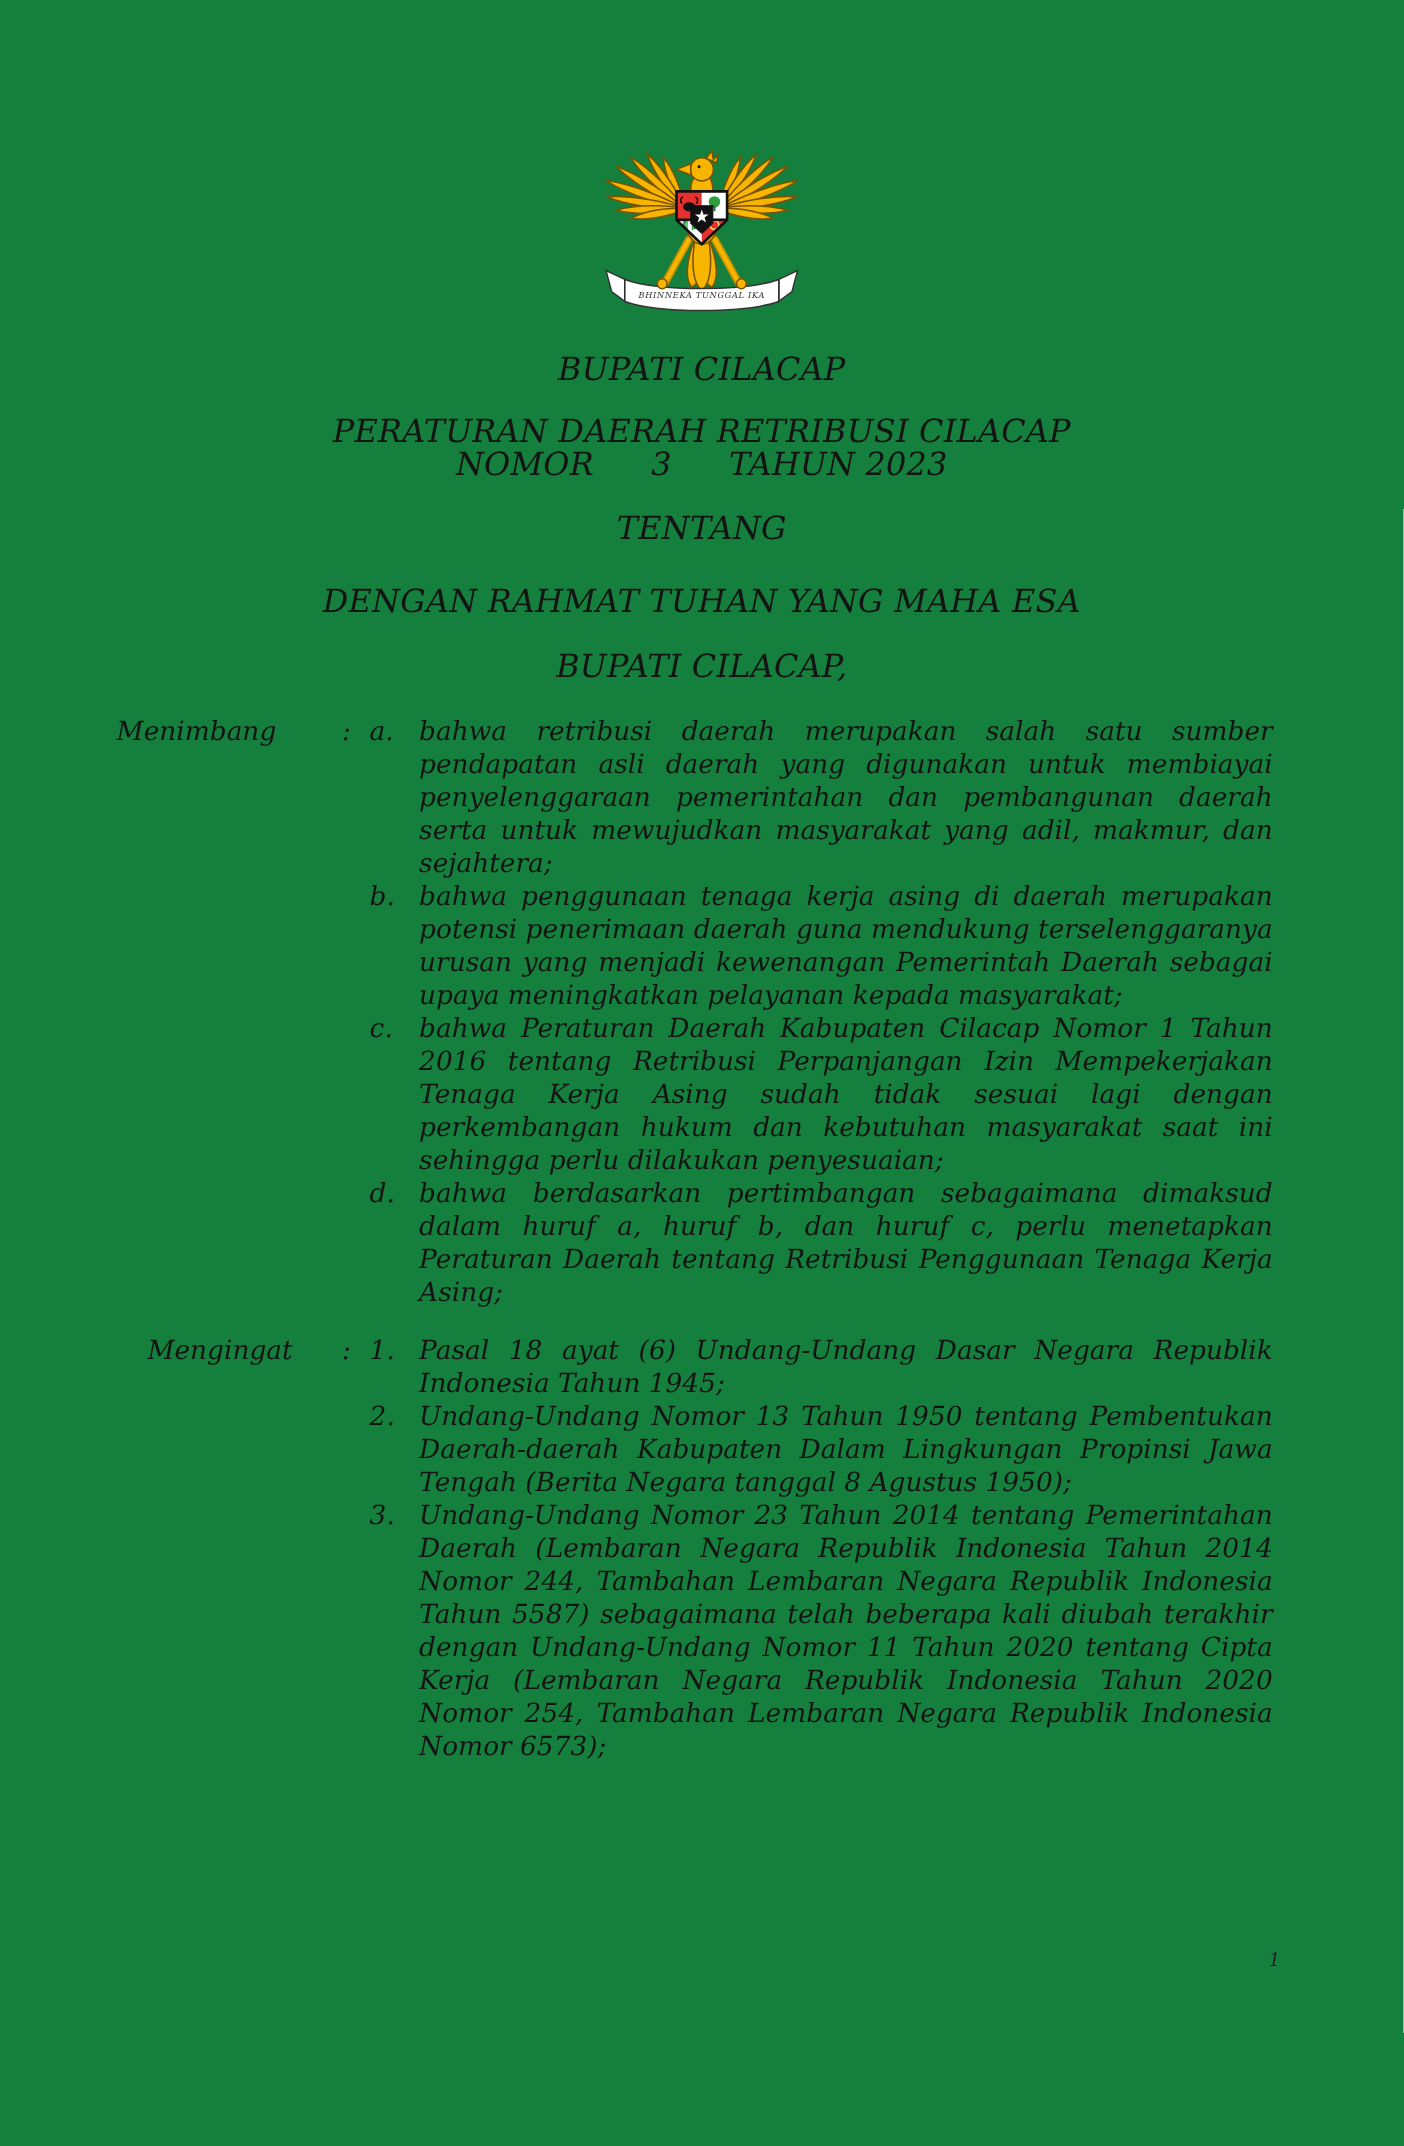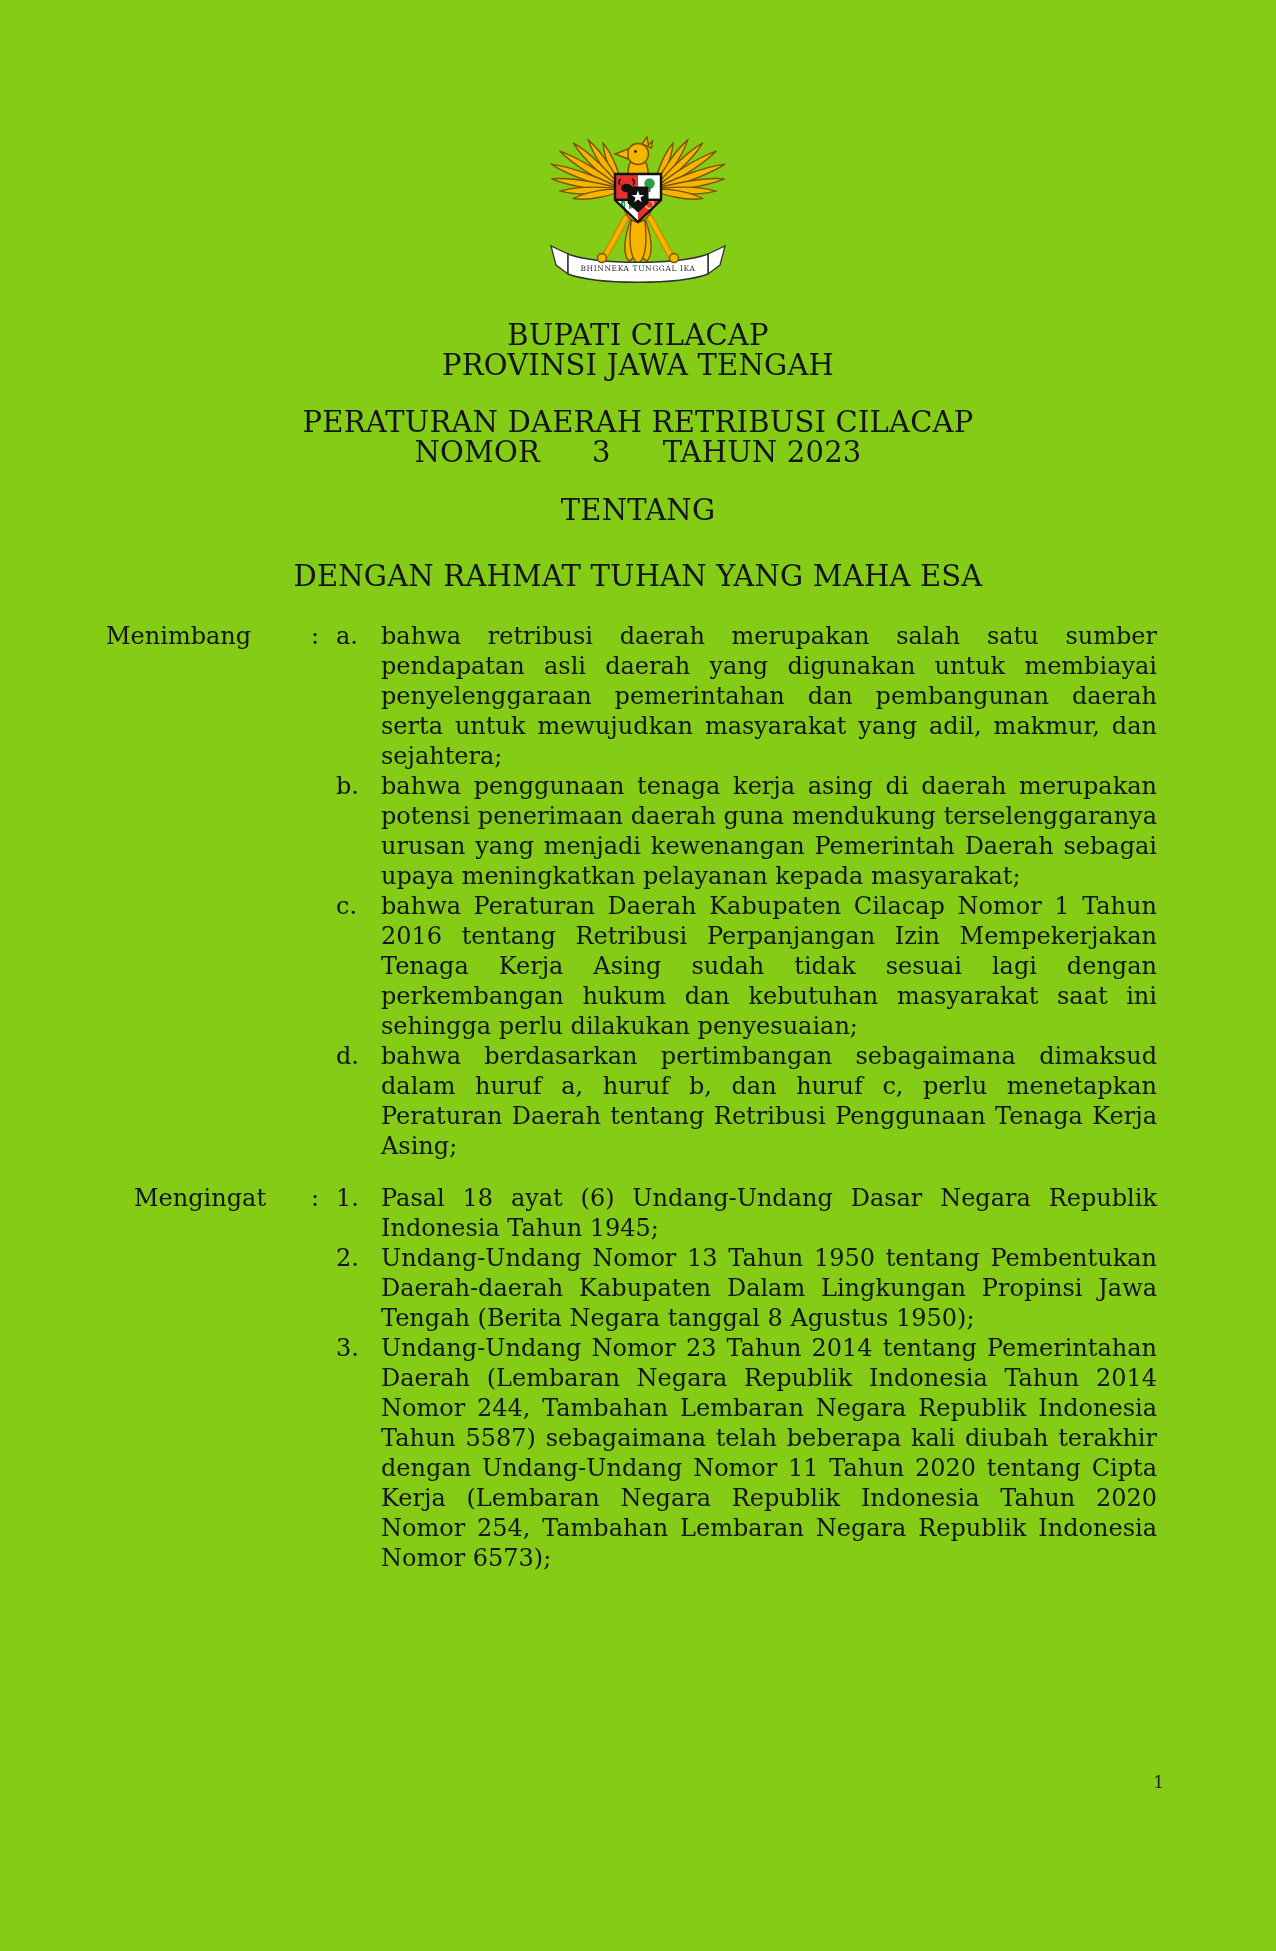--- a/index.html
+++ b/index.html
@@ -1,24 +1,25 @@
 <!DOCTYPE html>
 <html><head>
 <meta charset="utf-8">
 <style>
   html,body { margin:0; padding:0; background:#ffffff; }
   .page {
     position:relative;
     width:1276px; height:1951px;
     margin:0 auto;
-    background:#84cc16;
+    background:#15803d;
     color:#141414;
     font-family:"DejaVu Serif", serif;
     font-size:24px;
     line-height:30px;
+    font-style:italic;
   }
   .center { text-align:center; }
   .emblem-wrap { padding-top:88px; text-align:center; }
   .emblem-wrap svg { display:inline-block; }
 
   .hline { font-size:29px; line-height:30px; letter-spacing:0.2px; }
   .m-authority { margin-top:25px; }
   .m-title    { margin-top:27px; }
   .m-tentang  { margin-top:28px; }
   .m-subject  { margin-top:27px; }
@@ -152,32 +153,32 @@
         </g>
         <path d="M77,86 H123 V112 L100,134 L77,112 Z" fill="none" stroke="#111" stroke-width="2.4"></path>
 
         <path d="M90,99 H110 V115 L100,124 L90,115 Z" fill="#111" stroke="#111" stroke-width="1"></path>
         <polygon points="100,102.5 101.5,106.9 106.2,107.0 102.5,109.8 103.8,114.3 100,111.6 96.2,114.3 97.5,109.8 93.8,107.0 98.5,106.9" fill="#ffffff"></polygon>
       </g>
     </svg>
   </div>
 
   <div class="center hline m-authority">BUPATI CILACAP</div>
-  <div class="center hline">PROVINSI JAWA TENGAH</div>
 
   <div class="center hline m-title">PERATURAN DAERAH RETRIBUSI CILACAP</div>
   <div class="center hline">
     <span>NOMOR</span><span class="nomor-gap">3</span><span>TAHUN 2023</span>
   </div>
 
   <div class="center hline m-tentang">TENTANG</div>
 
 
   <div class="center hline m-invoc">DENGAN RAHMAT TUHAN YANG MAHA ESA</div>
 
+  <div class="center hline m-issuer">BUPATI CILACAP,</div>
 
   <div class="clauses">
 
     <div class="clause">
       <div class="clause-label">Menimbang</div>
       <div class="clause-colon">:</div>
       <div class="clause-items">
         <div class="clause-item">
           <div class="marker">a.</div>
           <div class="text">bahwa retribusi daerah merupakan salah satu sumber pendapatan asli daerah yang digunakan untuk membiayai penyelenggaraan pemerintahan dan pembangunan daerah serta untuk mewujudkan masyarakat yang adil, makmur, dan sejahtera;</div>

